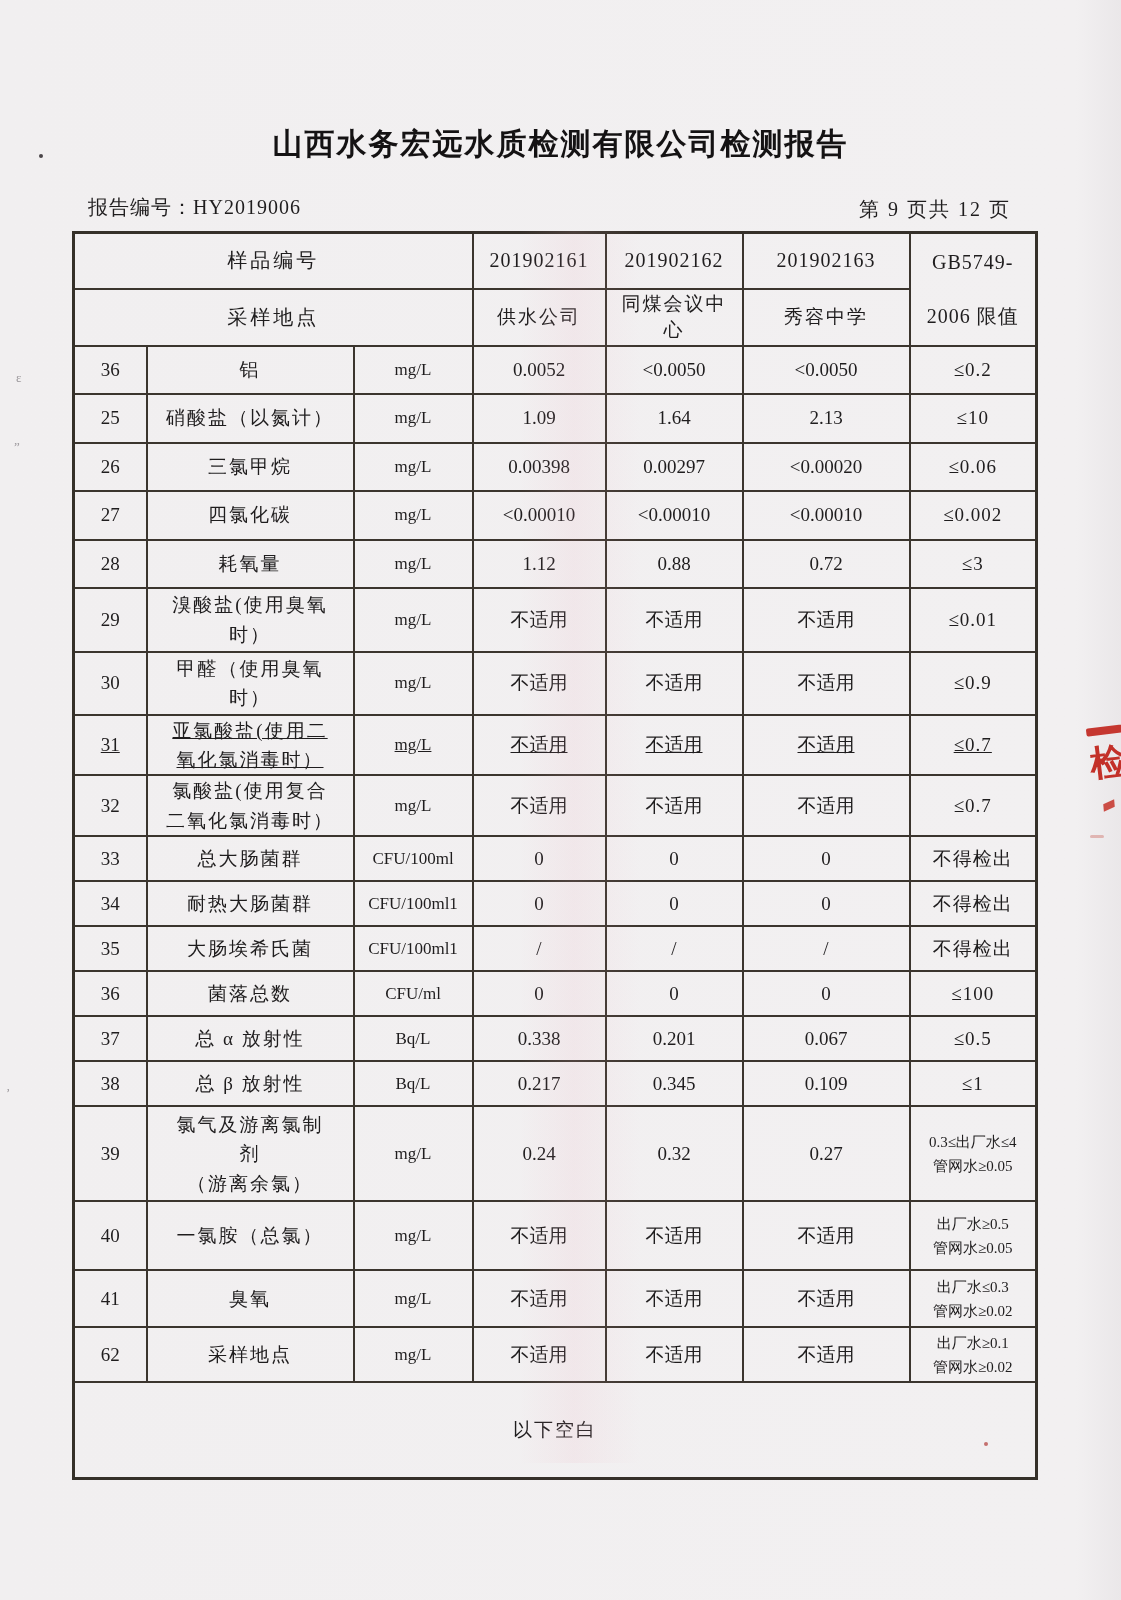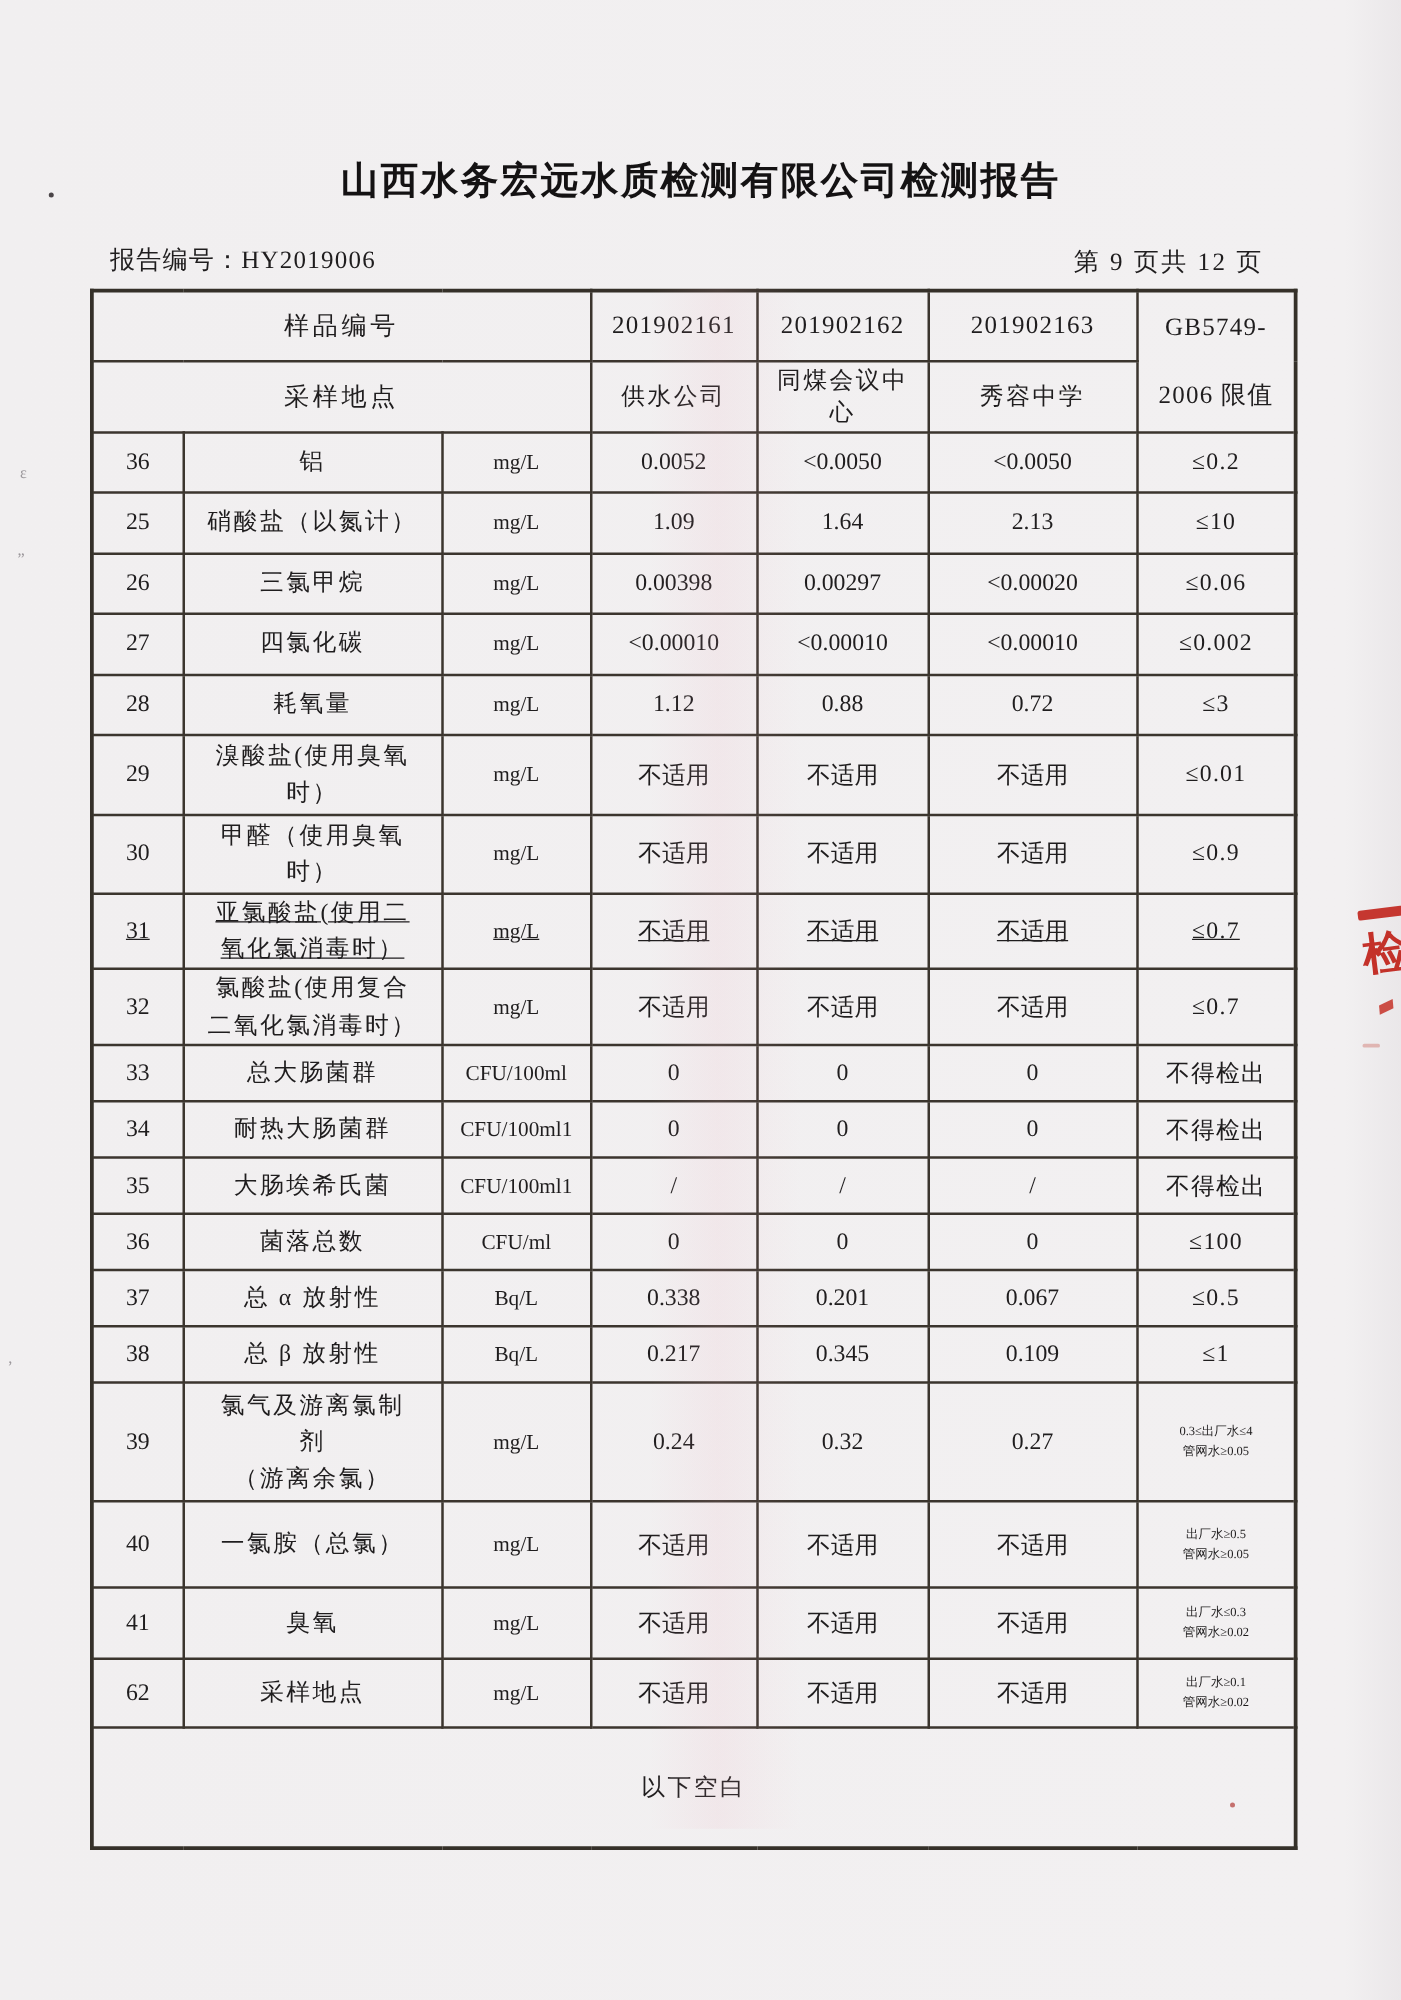--- a/index.html
+++ b/index.html
@@ -40,21 +40,21 @@
   }
   .hrow1{height:56px;}
   .hrow2{height:57px;}
   th.hd{font-size:20px;letter-spacing:3px;}
   td.sample-id{font-size:20px;letter-spacing:1px;}
   td.location{font-size:19px;letter-spacing:2px;}
   td.limit-head{font-size:20px;line-height:54px;letter-spacing:1px;white-space:pre-line;}
   td.name-cell{text-align:left;padding-left:18px;letter-spacing:2px;white-space:pre-line;line-height:1.55;}
   td.unit-cell{font-size:17px;}
   td.limit-cell{font-size:19px;letter-spacing:1px;}
-  td.limit-cell.small{font-size:10px;letter-spacing:0;line-height:1.6;text-align:center;}
+  td.limit-cell.small{font-size:15px;letter-spacing:0;line-height:1.6;text-align:center;}
   td.pre{white-space:pre-line;}
   td.footer-cell{
     height:94px;text-align:left;vertical-align:top;
     padding:8px 4px 0 12px;font-size:19px;letter-spacing:2px;
   }
   
   .scan-streak{
     position:absolute;top:231px;left:520px;width:120px;height:1232px;
     background:linear-gradient(90deg,rgba(236,170,186,0) 0%,rgba(236,170,186,0.12) 45%,rgba(236,170,186,0) 100%);
     pointer-events:none;

